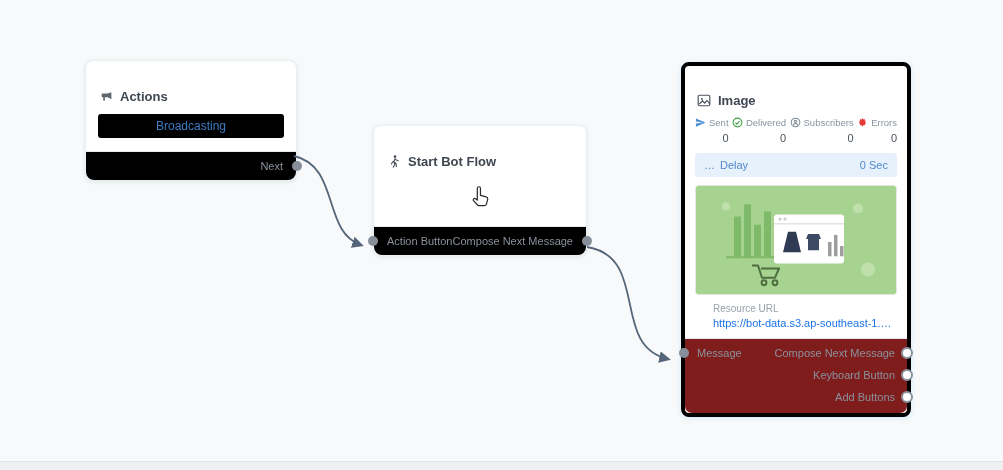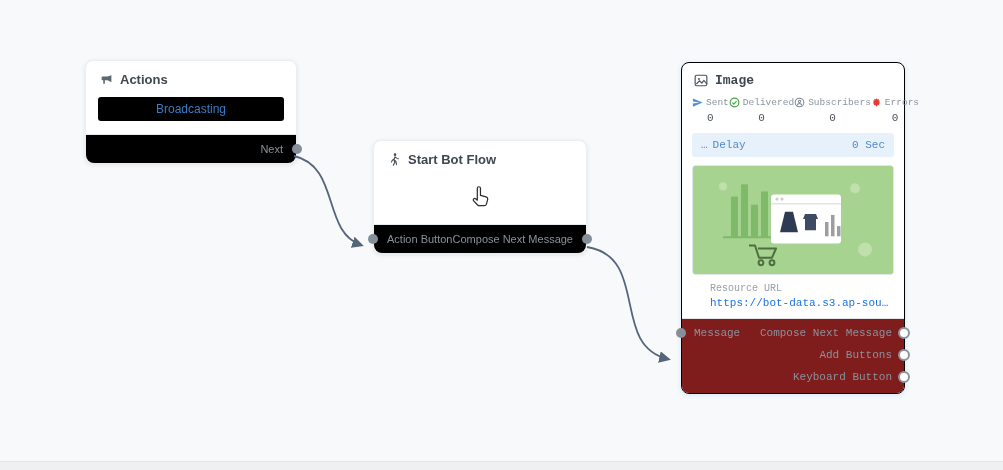--- a/index.html
+++ b/index.html
@@ -10,47 +10,47 @@
   }
   .bottom-strip{position:absolute;left:0;right:0;bottom:0;height:8px;background:#eef0f2;border-top:1px solid #e3e6e8;z-index:1;}
 
   
   .edges{position:absolute;left:0;top:0;z-index:3;pointer-events:none;}
   .edge{fill:none;stroke:#55657a;stroke-width:1.8;}
 
   
   .card{position:absolute;background:#fff;border-radius:8px;border:1px solid #eceff1;
         box-shadow:0 1px 4px rgba(25,45,70,.10);z-index:2;}
-  .card-header{display:flex;align-items:center;gap:7px;padding:11px 14px 7px;}
+  .card-header{display:flex;align-items:center;gap:7px;padding:11px 14px 7px;margin-top:17px;}
   .card-title{font-size:13px;font-weight:700;color:#3f4750;}
   .icon{display:inline-flex;align-items:center;}
 
   .card-footer{position:relative;background:#000000;border-top:1px solid #e7eaec;
         padding:8px 13px;font-size:11px;color:#8a919b;border-radius:0 0 8px 8px;}
 
   .dot{position:absolute;width:10px;height:10px;border-radius:50%;background:#858e99;top:50%;transform:translateY(-50%);cursor:pointer;z-index:4;}
   .dot-right{right:-6px;} .dot-left{left:-6px;}
 
   
   .actions-card{left:85px;top:60px;width:210px;}
   .broadcast-btn{margin:3px 12px 13px;background:#000000;color:#3c7cc4;font-size:12px;
         text-align:center;padding:5px 0;border-radius:3px;cursor:pointer;}
   .actions-card .card-footer{text-align:right;}
 
   
-  .start-card{left:373px;top:140px;width:212px;}
+  .start-card{left:373px;top:125px;width:212px;}
   .start-body{height:50px;}
   .start-footer{display:flex;justify-content:space-between;align-items:flex-end;}
 
   
-  .image-card{left:681px;top:62px;width:222px;border:1px solid #000000;
-        box-shadow:0 1px 5px rgba(33,150,243,.18);font-family:Liberation Mono, monospace;}
+  .image-card{left:681px;top:62px;width:222px;border:4px solid #000000;
+        box-shadow:0 1px 5px rgba(33,150,243,.18);}
   .image-card .card-header{padding:10px 12px 6px;}
   .stats{display:flex;justify-content:space-between;padding:3px 10px 0;}
-  .stat{display:flex;flex-direction:column;align-items:center;gap:4px;}
+  .stat{display:flex;flex-direction:column;align-items:flex-end;gap:4px;}
   .stat-top{display:flex;align-items:center;gap:3px;font-size:9.5px;color:#8a93a0;}
   .stat-value{font-size:11px;color:#4a525c;}
   .delay-row{margin:9px 10px 8px;background:#e7f1fb;border-radius:3px;display:flex;
         justify-content:space-between;align-items:center;padding:6px 9px;font-size:11px;color:#5188cc;cursor:pointer;}
   .delay-left{display:flex;align-items:center;gap:5px;}
   .preview{margin:0 10px;height:108px;border-radius:4px;overflow:hidden;border:1px solid #e3e7ea;cursor:pointer;background:#a6d38f;}
   .preview svg{display:block;width:100%;height:100%;}
   .resource{padding:8px 12px 9px;margin-left:16px;}
   .resource-label{font-size:10px;color:#98a0a9;margin-bottom:3px;}
   .resource-link{font-size:11px;color:#1a73e8;white-space:nowrap;overflow:hidden;
@@ -222,25 +222,25 @@
     </div>
 
     <div class="img-footer">
       <div class="io-row first">
         <span class="dot dot-left"></span>
         <span>Message</span>
         <span>Compose Next Message</span>
         <span class="ring"></span>
       </div>
       <div class="io-row">
+        <span>Keyboard Button</span>
+        <span class="ring"></span>
+      </div>
+      <div class="io-row">
         <span>Add Buttons</span>
-        <span class="ring"></span>
-      </div>
-      <div class="io-row">
-        <span>Keyboard Button</span>
         <span class="ring"></span>
       </div>
     </div>
   </div>
 
   <div class="cursor">
     <svg width="21" height="25" viewBox="0 0 24 28">
       <path d="M9.5 3.5c0-1 .8-1.8 1.8-1.8s1.8.8 1.8 1.8v8.2l1.2.2 5.2 1.4c1.1.3 1.9 1.3 1.9 2.5 0 .2 0 .5-.1.7l-1.4 5c-.3 1.1-1.3 1.9-2.5 1.9h-5.6c-.7 0-1.4-.3-1.9-.8l-4.6-4.8c-.6-.6-.6-1.6 0-2.2.6-.6 1.6-.6 2.3-.1l1.9 1.6V3.5z" fill="#ffffff" stroke="#2b2b2b" stroke-width="1.4" stroke-linejoin="round"></path>
     </svg>
   </div>

